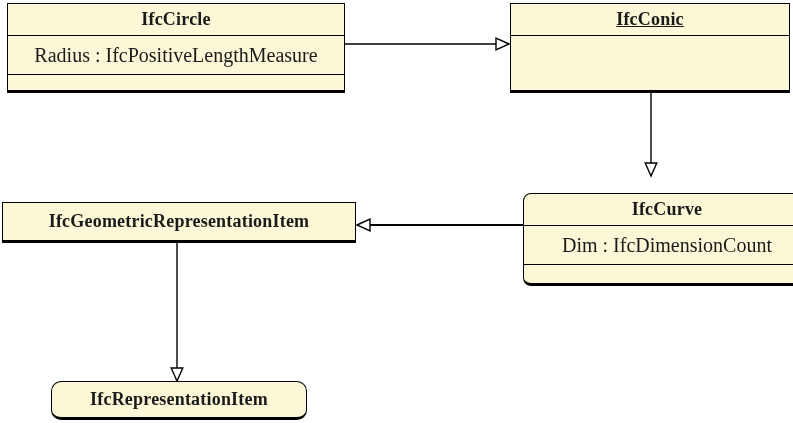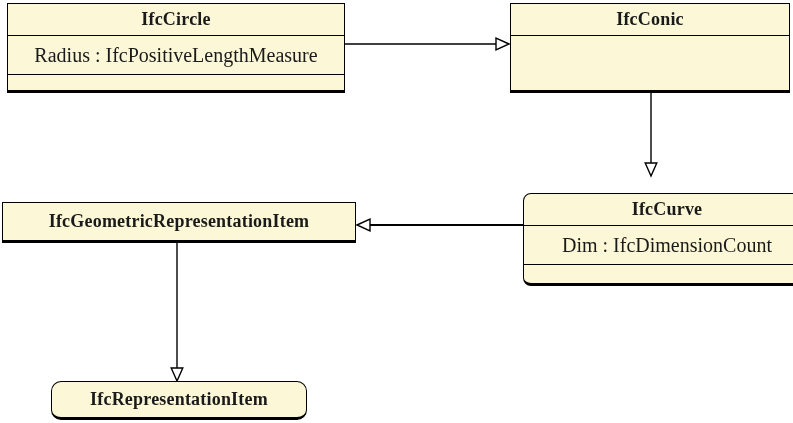--- a/index.html
+++ b/index.html
@@ -97,21 +97,21 @@
       <polygon class="hollow-tri" points="177,381 171.2,368 182.8,368"></polygon>
     </g>
   </svg>
 
   <div class="uml-class three" style="left:7px; top:3px; width:338px; height:90px;">
     <div class="title">IfcCircle</div>
     <div class="attrs">Radius : IfcPositiveLengthMeasure</div>
     <div class="empty-compartment"></div>
   </div>
 
-  <div class="uml-class three" style="left:510px; top:3px; width:280px; height:90px;">
+  <div class="uml-class three" style="left:510px; top:3px; width:280px; height:90px;text-decoration:underline;">
     <div class="title">IfcConic</div>
     <div class="empty-compartment"></div>
   </div>
 
   <div class="uml-class three" style="left:523px; top:193px; width:288px; height:93px;border-radius:8px;">
     <div class="title">IfcCurve</div>
     <div class="attrs">Dim : IfcDimensionCount</div>
     <div class="empty-compartment"></div>
   </div>
 

